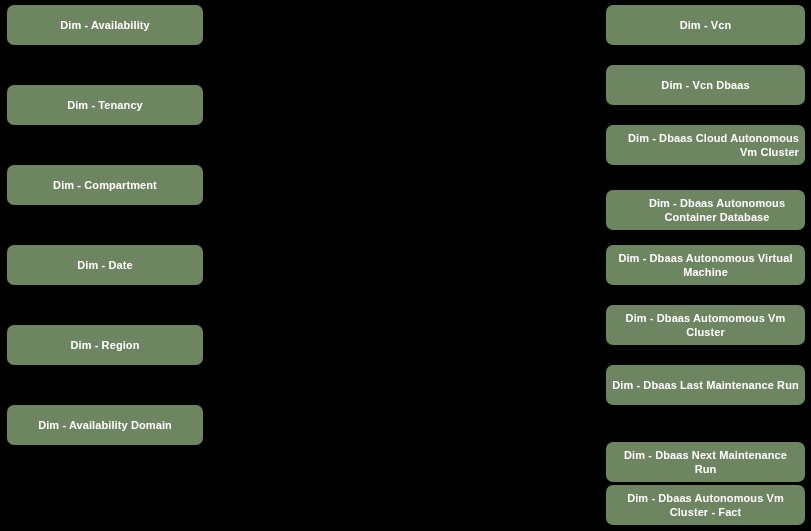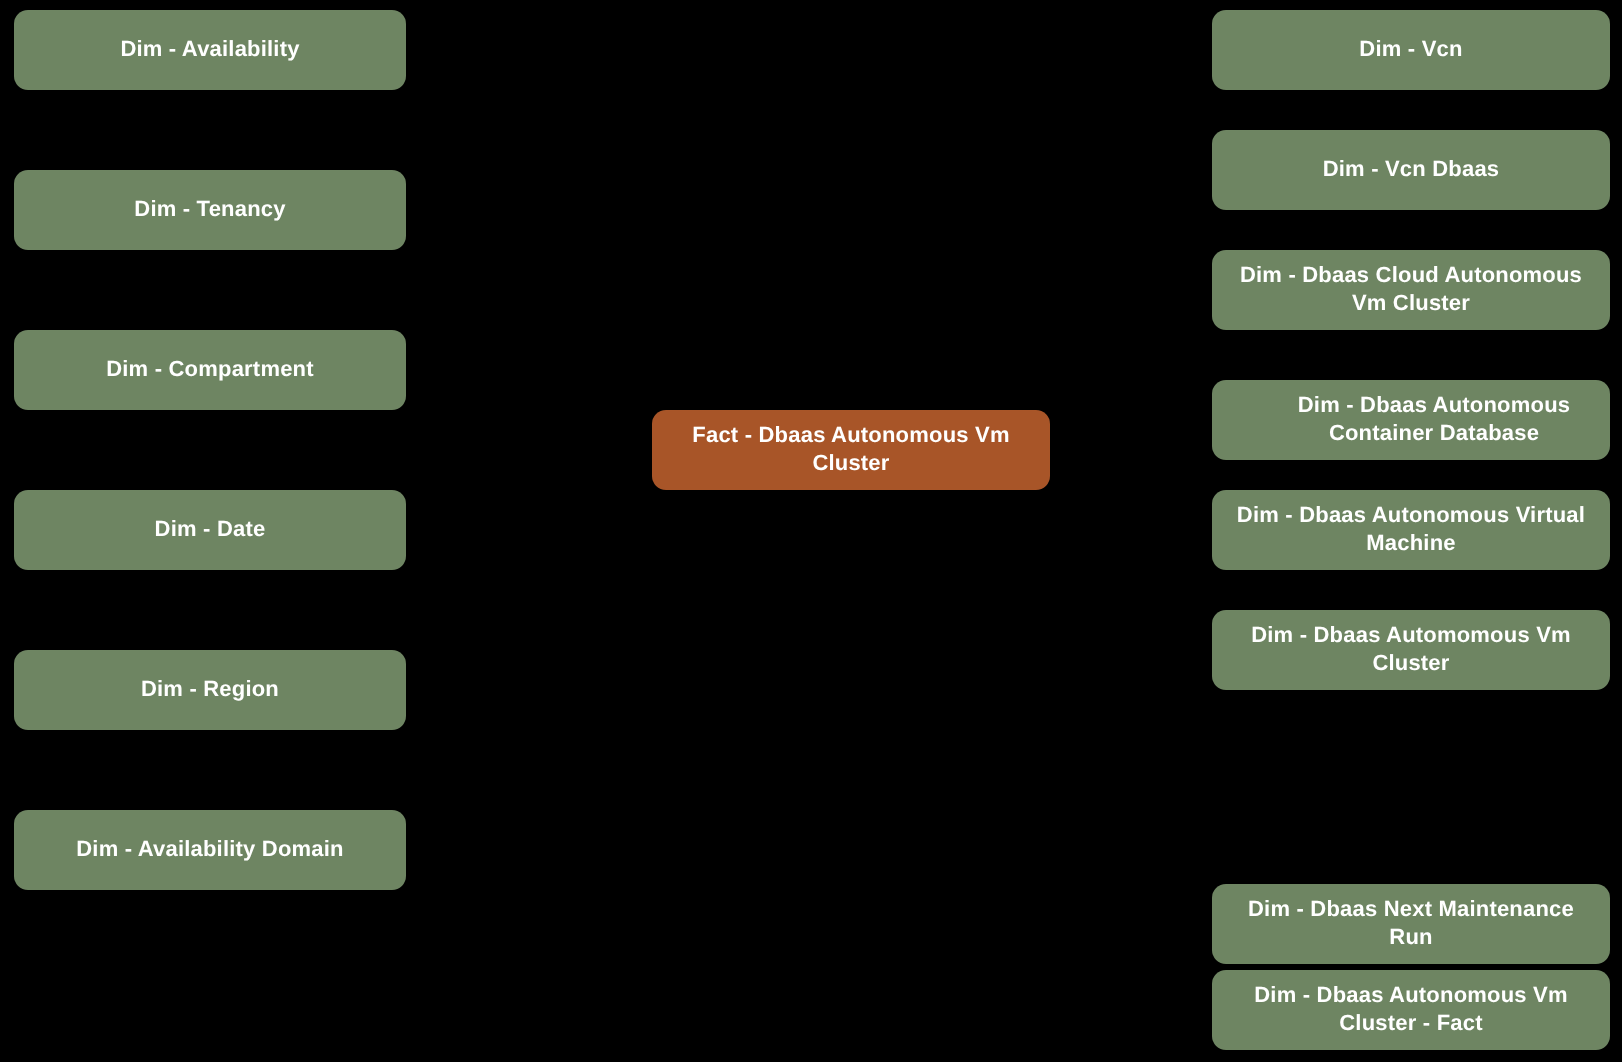--- a/index.html
+++ b/index.html
@@ -49,21 +49,21 @@
   
   .col-left  { left: 7px;   width: 196px; height: 40px; }
   
   .col-right { left: 606px; width: 199px; height: 40px; }
   
   .col-center{ left: 326px; width: 199px; height: 40px; }
 
   .l0 { top: 5px; }   .l1 { top: 85px; }  .l2 { top: 165px; }
   .l3 { top: 245px; } .l4 { top: 325px; } .l5 { top: 405px; }
 
-  .r0 { top: 5px; }   .r1 { top: 65px; }  .r2 { top: 125px; }
+  .r0 { top: 5px; }   .r1 { top: 65px; }  .r2 { top: 125px; text-align: right; }
   .r3 { top: 190px; padding-left: 29px; } .r4 { top: 245px; } .r5 { top: 305px; }
   .r6 { top: 365px; } .r7 { top: 442px; } .r8 { top: 485px; }
 
   .f0 { top: 205px; }
 </style>
 </head>
 <body>
 
 <div id="canvas">
 
@@ -79,42 +79,42 @@
   <div class="node node-dim col-left l3">
     <span class="node-label">Dim - Date</span>
   </div>
   <div class="node node-dim col-left l4">
     <span class="node-label">Dim - Region</span>
   </div>
   <div class="node node-dim col-left l5">
     <span class="node-label">Dim - Availability Domain</span>
   </div>
 
-  <div class="node node-fact col-center f0">
-    <span class="node-label">Fact - Dbaas Autonomous Vm Cluster</span>
-  </div>
 
   <div class="node node-dim col-right r0">
     <span class="node-label">Dim - Vcn</span>
   </div>
   <div class="node node-dim col-right r1">
     <span class="node-label">Dim - Vcn Dbaas</span>
   </div>
   <div class="node node-dim col-right r2">
     <span class="node-label">Dim - Dbaas Cloud Autonomous Vm Cluster</span>
   </div>
   <div class="node node-dim col-right r3">
     <span class="node-label">Dim - Dbaas Autonomous Container Database</span>
   </div>
   <div class="node node-dim col-right r5">
     <span class="node-label">Dim - Dbaas Automomous Vm Cluster</span>
   </div>
   <div class="node node-dim col-right r4">
     <span class="node-label">Dim - Dbaas Autonomous Virtual Machine</span>
   </div>
+  <div class="node node-dim col-right r6">
+    <span class="node-label">Dim - Dbaas Last Maintenance Run</span>
+  </div>
   <div class="node node-dim col-right r7">
     <span class="node-label">Dim - Dbaas Next Maintenance Run</span>
   </div>
   <div class="node node-dim col-right r8">
     <span class="node-label">Dim - Dbaas Autonomous Vm Cluster - Fact</span>
   </div>
 
 </div>
 
 </body></html>

